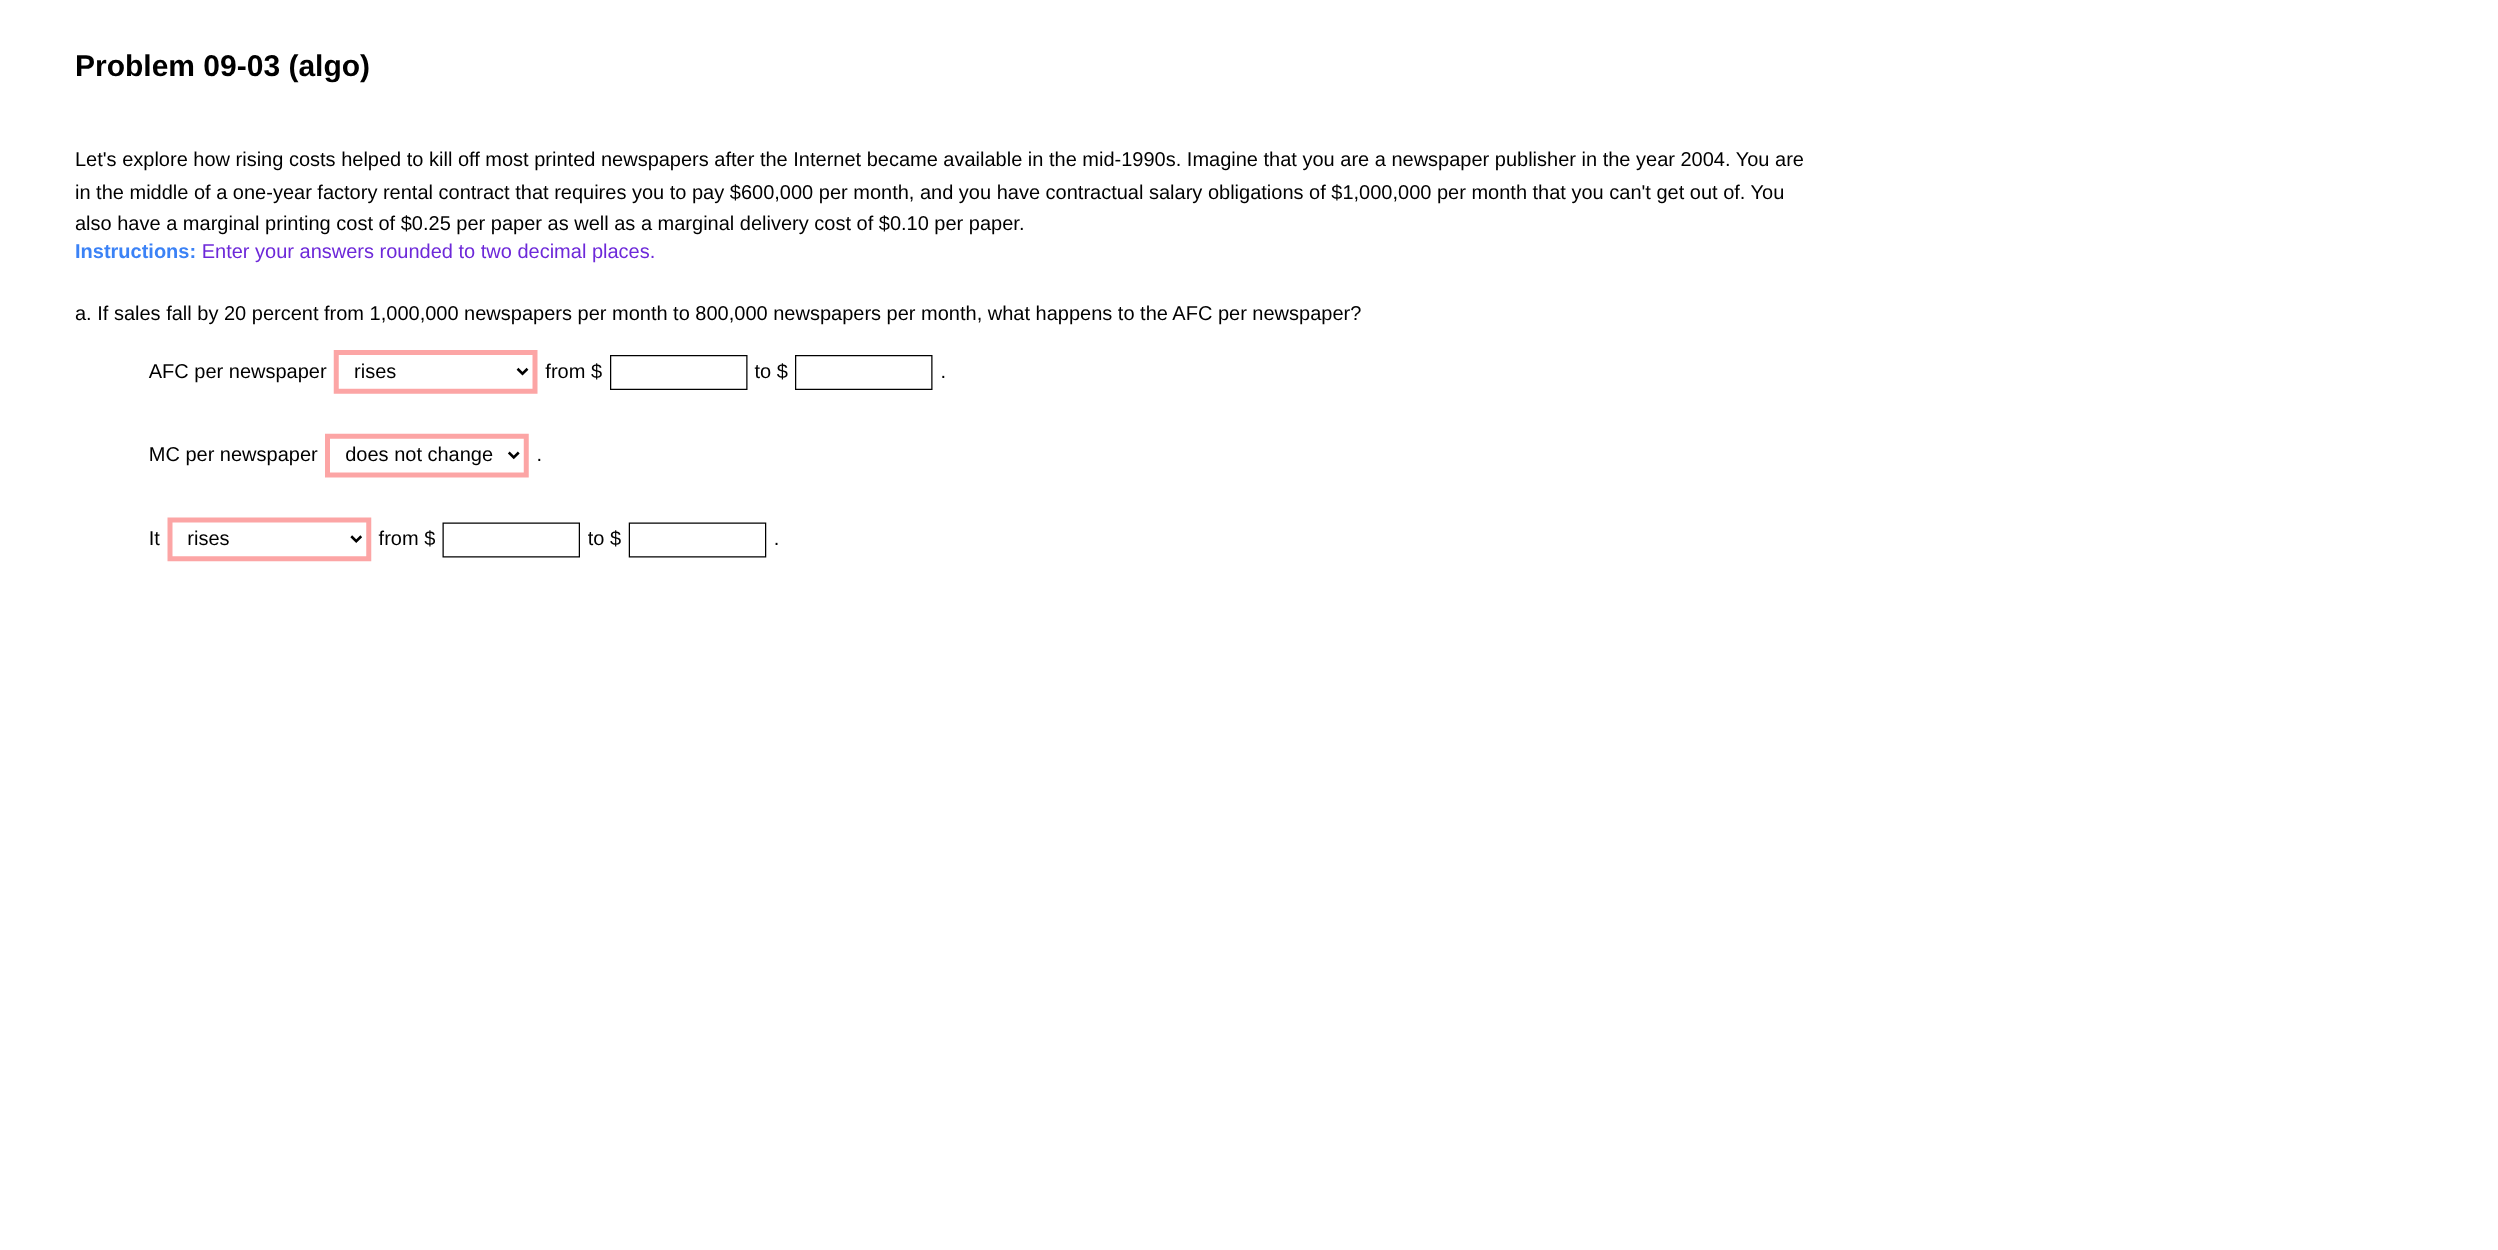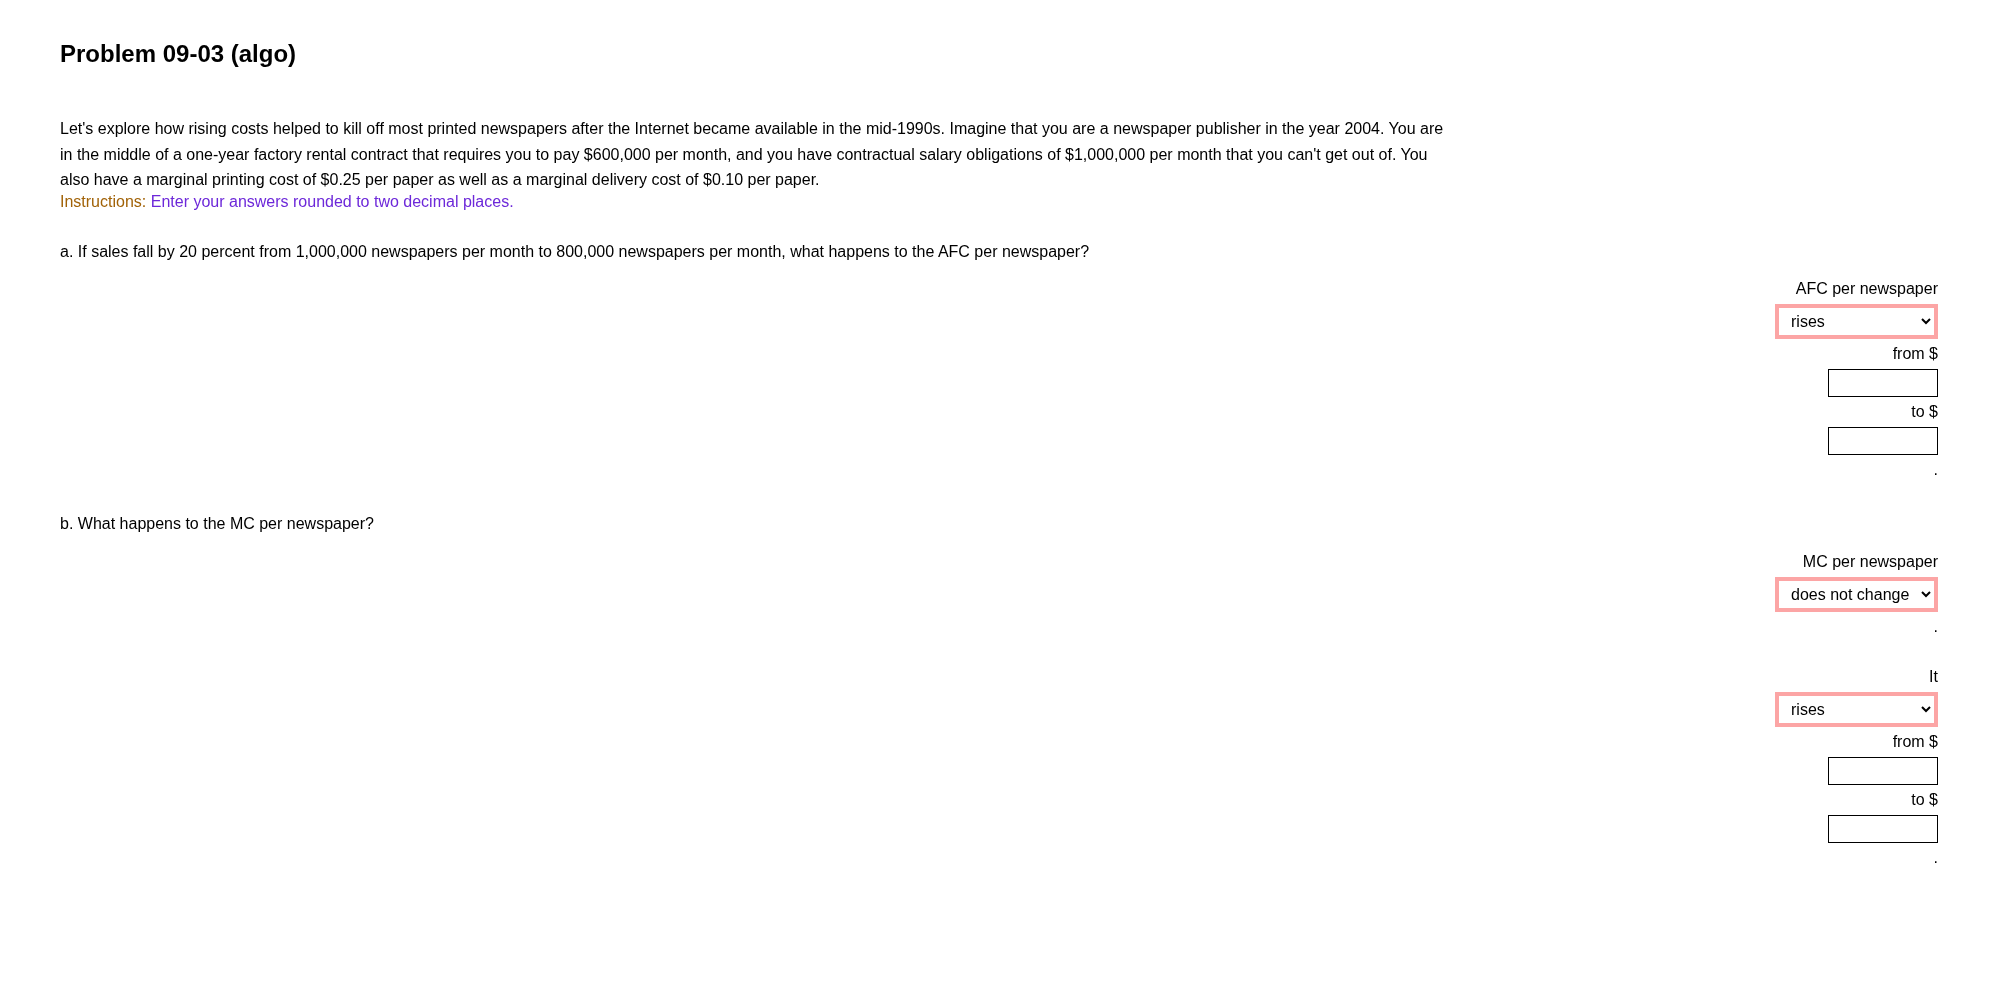--- a/index.html
+++ b/index.html
@@ -28,47 +28,46 @@
       line-height: 1.6;
       max-width: 1400px;
     }
 
     .instructions {
       font-size: 16px;
       margin-bottom: 28px;
     }
 
     .instructions-label {
-      font-weight: normal;
-      color: #a16207;
+      font-weight: bold;
+      color: #3b82f6;
     }
 
     .instructions-text {
       color: #6d28d9;
     }
 
     .question-section {
       margin-bottom: 32px;
     }
 
     .question-text {
       font-size: 16px;
       line-height: 1.6;
       margin-bottom: 16px;
       max-width: 1400px;
     }
 
     .answer-row {
       display: flex;
-      align-items: flex-end;
+      align-items: center;
       gap: 6px;
-      margin-left: 36px;
+      margin-left: 59px;
       font-size: 16px;
       flex-wrap: wrap;
-      flex-direction: column;
     }
 
     .answer-row select {
       border: 4px solid #fca5a5;
       padding: 4px 8px;
       font-size: 16px;
       background: #fff;
       cursor: pointer;
       min-width: 160px;
     }
@@ -123,21 +122,20 @@
     <span class="answer-label">to $</span>
 
     <input type="text" value="" style="">
 
     <span class="answer-label">.</span>
   </div>
 </div>
 
 
 <div class="question-section">
-  <p class="question-text">b. What happens to the MC per newspaper?</p>
 
   <div class="answer-row">
     <span class="answer-label">MC per newspaper</span>
 
     <select>
       <option>rises</option>
       <option>falls</option>
       <option selected="">does not change</option>
     </select>
 

